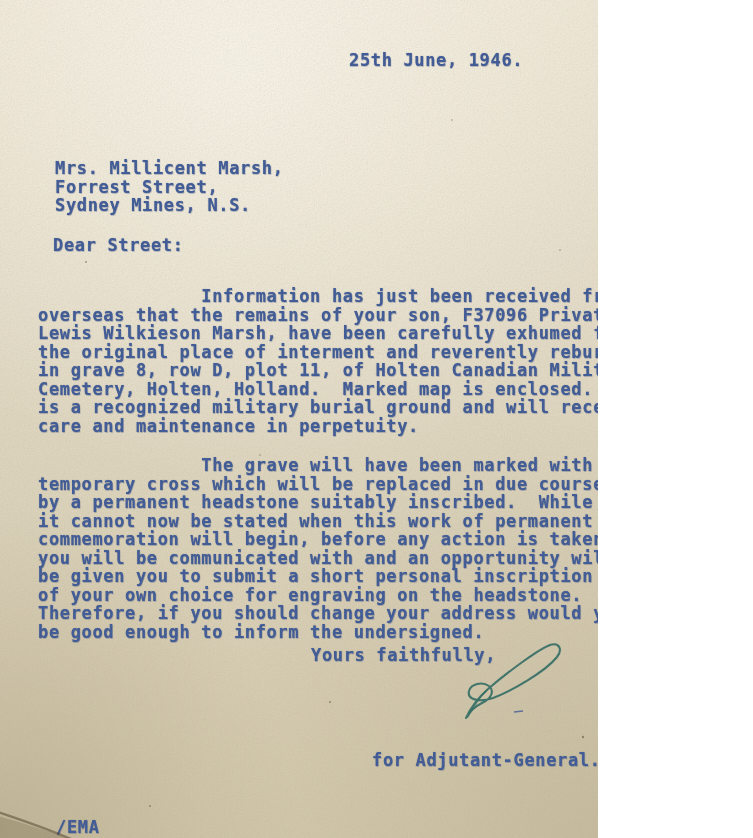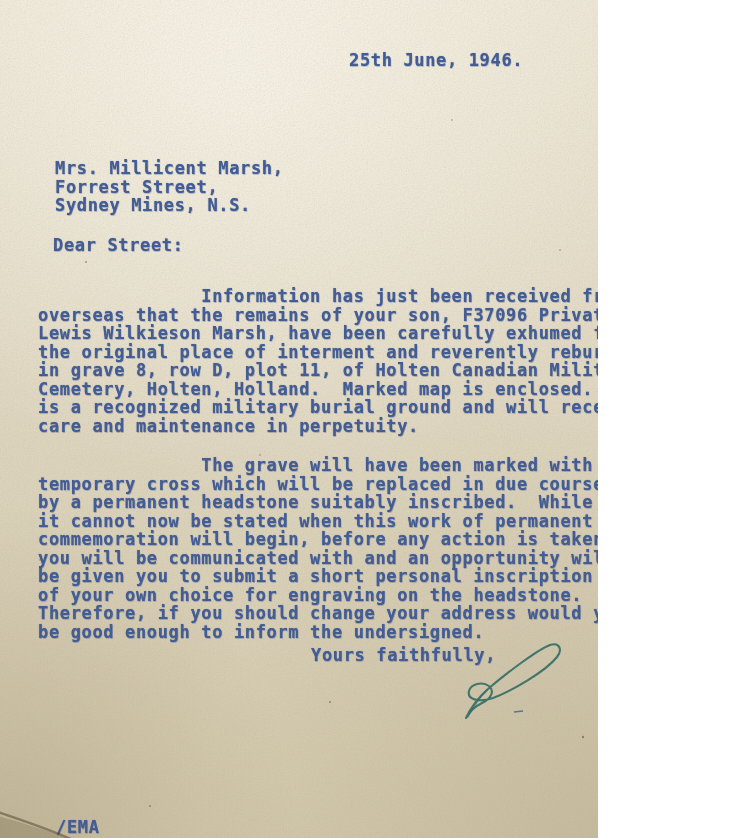--- a/index.html
+++ b/index.html
@@ -78,20 +78,21 @@
              C 559 642 563 649 557 657
              C 546 671 512 691 493 698
              C 478 703 467 699 469 691
              C 471 684 482 681 489 686
              C 495 691 491 699 482 703
              C 474 707 469 712 466 718" fill="none" stroke-width="2.1" stroke-linecap="round" opacity="0.9" stroke="#2d6a63"></path>
     <path d="M 468 717 C 474 706 480 697 487 690" fill="none" stroke-width="1.2" stroke-linecap="round" opacity="0.65" stroke="#2d6a63"></path>
     <line x1="514" y1="712" x2="523" y2="711" stroke="#3e5a97" stroke-width="1.6" opacity="0.8"></line>
   </svg>
 
+  <div class="tw sig-line3">for Adjutant-General.</div>
 
   <div class="tw initials">/EMA</div>
 
   <svg class="layer" width="753" height="838" viewBox="0 0 753 838">
     <defs>
       <filter id="grain" x="0" y="0" width="100%" height="100%">
         <feTurbulence type="fractalNoise" baseFrequency="0.7" numOctaves="2" stitchTiles="stitch"></feTurbulence>
         <feColorMatrix type="matrix" values="0 0 0 0 0.38  0 0 0 0 0.34  0 0 0 0 0.24  0.5 0.5 0.5 0 -0.62"></feColorMatrix>
       </filter>
     </defs>

